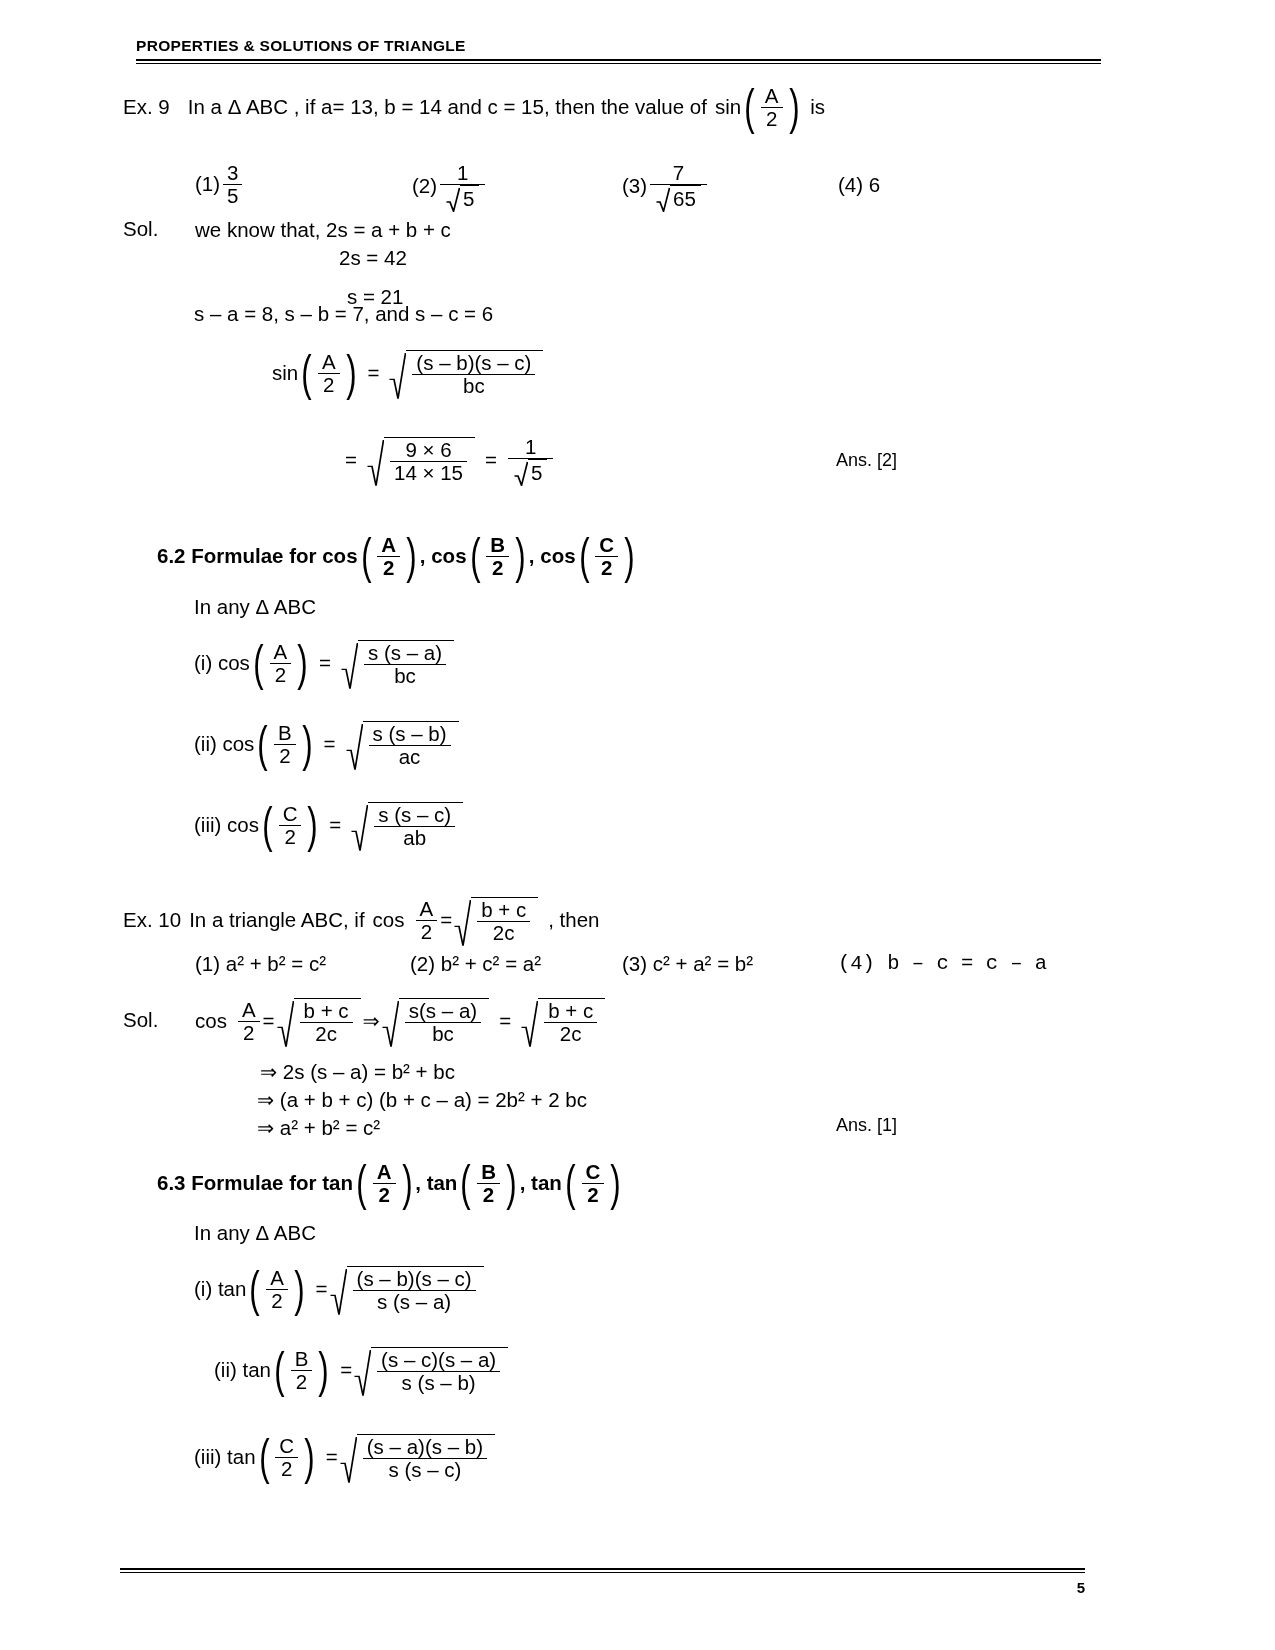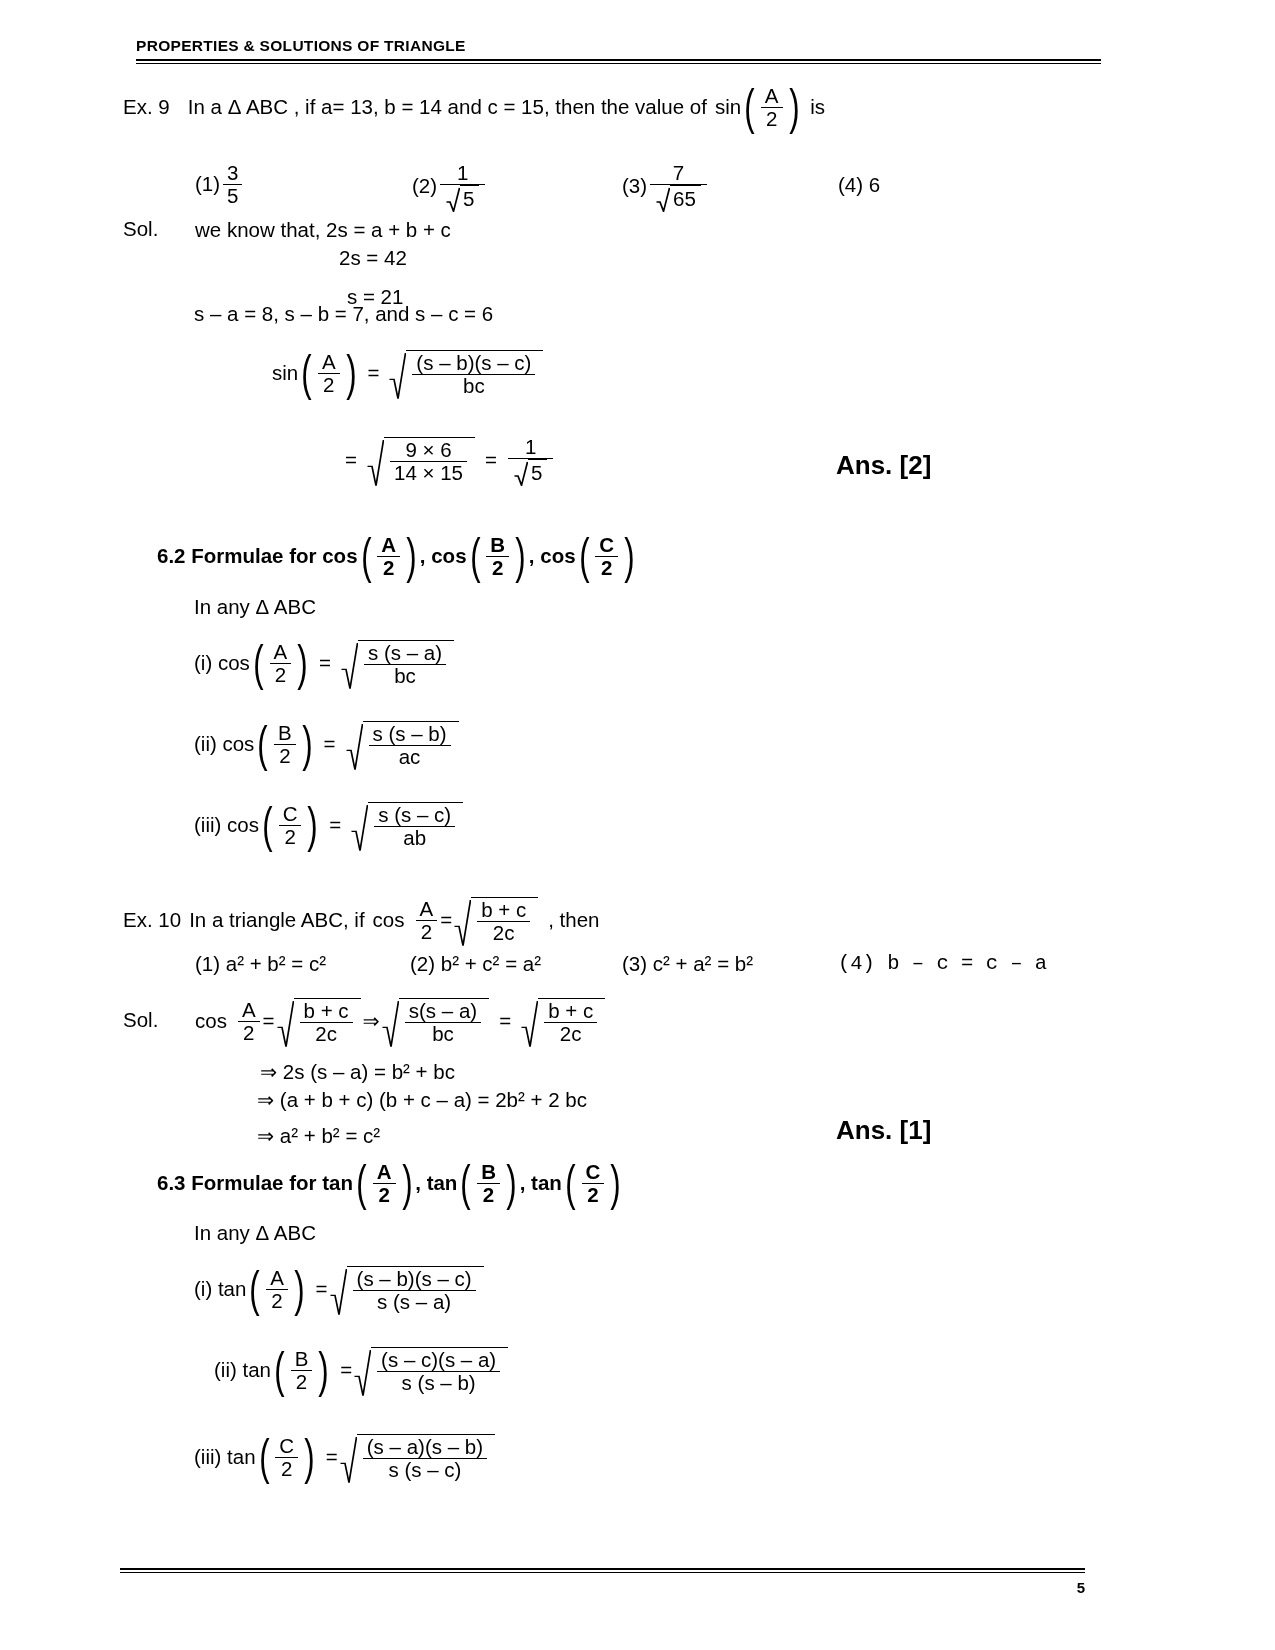--- a/index.html
+++ b/index.html
@@ -131,21 +131,21 @@
     bottom: -2px;
     width: 17px;
     height: 100%;
   }
   .sqrt > .rad-glyph svg { display: block; width: 100%; height: 100%; }
 
   .sqrt.small { padding-left: 14px; }
   .sqrt.small > .rad-glyph { width: 14px; }
   .sp { display: inline-block; width: 8px; }
   .sp-lg { display: inline-block; width: 18px; }
-  .ans { font-weight: bold; font-size: 26px; }
+  .ans { font-weight: normal; font-size: 18px; }
 </style>
 </head>
 <body>
 
 <div class="page">
 
   <div class="header">
     <div class="header-title">PROPERTIES &amp;  SOLUTIONS OF TRIANGLE</div>
     <div class="header-rule"></div>
   </div>
@@ -273,21 +273,21 @@
             </svg>
           </span><span class="radicand"><span class="frac"><span class="num">s(s – a)</span><span class="den">bc</span></span></span></span><span class="sp"></span><span>=</span><span class="sp"></span><span class="sqrt"><span class="rad-glyph">
             <svg viewBox="0 0 17 60" preserveAspectRatio="none">
               <path d="M0.5,34 L5,34 L9,58 L16.5,1.2" fill="none" stroke="#000" stroke-width="1.7"></path>
             </svg>
           </span><span class="radicand"><span class="frac"><span class="num">b + c</span><span class="den">2c</span></span></span></span>
     </div>
 
     <div class="blk tx" style="left:260px; top:1059px;">⇒ 2s (s – a) = b² + bc</div>
     <div class="blk tx" style="left:257px; top:1087px;">⇒ (a + b + c) (b + c – a) = 2b² + 2 bc</div>
-    <div class="blk tx" style="left:257px; top:1115px;margin-top:8px;">⇒ a² + b² = c²</div>
+    <div class="blk tx" style="left:257px; top:1115px;">⇒ a² + b² = c²</div>
 
     <div class="blk ans" style="left:836px; top:1115px;">Ans. [1]</div>
 
     <div class="blk tx bold" style="left:157px; top:1162px;">
       <span>6.3</span> <span>Formulae for</span> <span>tan</span><span class="paren"><span class="pl">(</span><span class="frac"><span class="num">A</span><span class="den">2</span></span><span class="pr">)</span></span>, <span>tan</span><span class="paren"><span class="pl">(</span><span class="frac"><span class="num">B</span><span class="den">2</span></span><span class="pr">)</span></span>, <span>tan</span><span class="paren"><span class="pl">(</span><span class="frac"><span class="num">C</span><span class="den">2</span></span><span class="pr">)</span></span>
     </div>
 
     <div class="blk tx" style="left:194px; top:1220px;">In any Δ ABC</div>
 
     <div class="blk tx" style="left:194px; top:1266px;">

